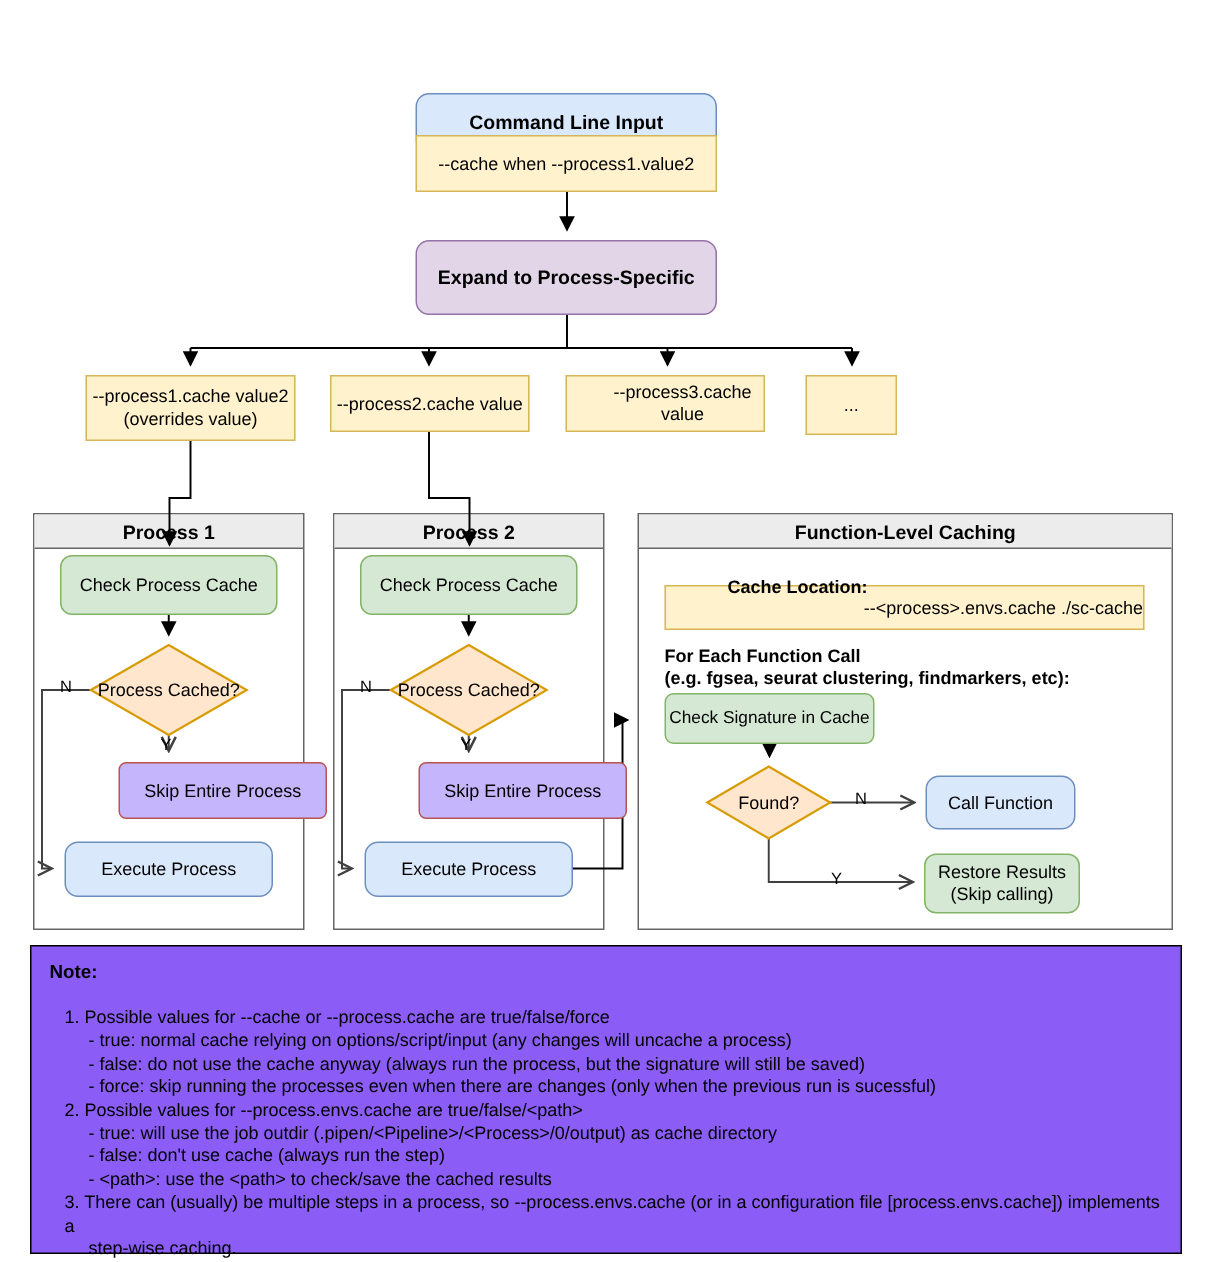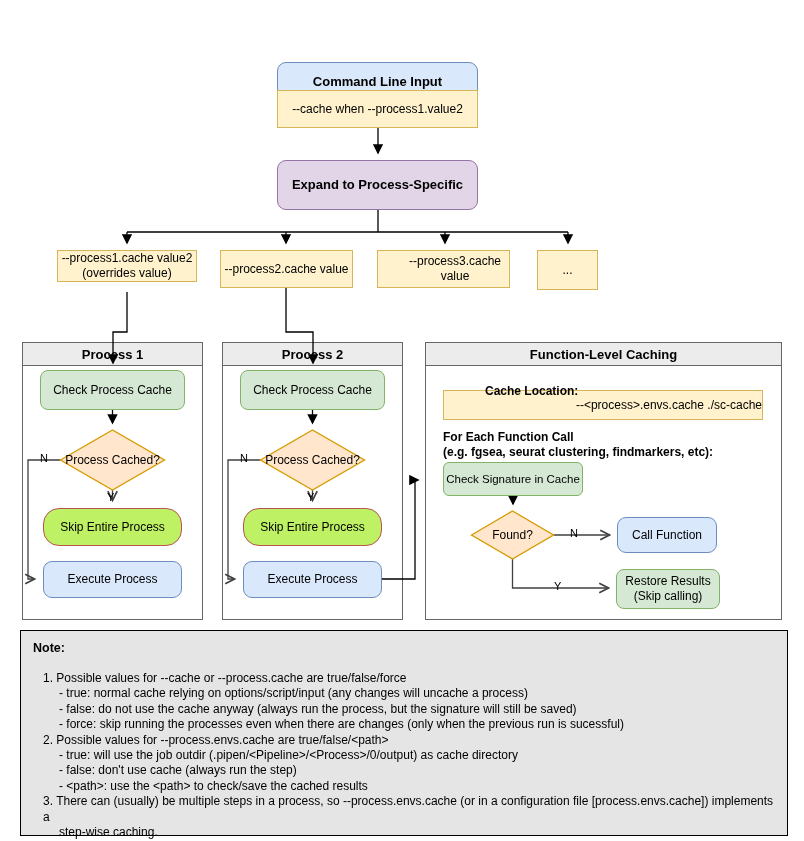--- a/index.html
+++ b/index.html
@@ -7,37 +7,37 @@
   #canvas { position:relative; width:804px; height:841px; background:#fff; overflow:hidden; }
 
   .box { position:absolute; box-sizing:border-box; display:flex; flex-direction:column;
          align-items:center; justify-content:center; text-align:center;
          font-size:12px; line-height:1.25; z-index:2; }
   .bold { font-weight:bold; }
   .blue   { background:#dae8fc; border:1px solid #6c8ebf; border-radius:9px; }
   .yellow { background:#fff2cc; border:1px solid #d6b656; }
   .purple { background:#e1d5e7; border:1px solid #9673a6; border-radius:9px;justify-content:center; }
   .green  { background:#d5e8d4; border:1px solid #82b366; border-radius:8px; }
-  .red    { background:#bef264; border:1px solid #b85450; border-radius:16px; }
+  .red    { background:#c4b5fd; border:1px solid #b85450; border-radius:5px;margin-left:36px; }
 
   .container { position:absolute; box-sizing:border-box; border:1px solid #666;
                background:#fff; z-index:0; }
   .container-header { box-sizing:border-box; height:23px; border-bottom:1px solid #666;
                background:#ececec; display:flex; align-items:center; justify-content:center;
                font-weight:bold; font-size:13px; }
 
   svg.wires { position:absolute; left:0; top:0; z-index:1; }
 
   .floatlabel { position:absolute; font-size:12px; z-index:3; }
   .edge-label { position:absolute; font-size:11px; z-index:3; }
   .dlabel { position:absolute; display:flex; align-items:center; justify-content:center;
             font-size:12px; z-index:3; }
 
   .notebox { position:absolute; left:20px; top:630px; width:768px; height:206px;
-             box-sizing:border-box; border:1px solid #000; background:#e5e5e5;
+             box-sizing:border-box; border:1px solid #000; background:#8b5cf6;
              padding:10px 12px; z-index:2; }
   .note-heading { font-weight:bold; font-size:12.5px; }
   .note-lines { margin-top:16px; font-size:12px; line-height:15.4px; }
   .note-line.ind0 { padding-left:10px; }
   .note-line.ind1 { padding-left:26px; }
 </style>
 </head>
 <body>
 
 <div id="canvas">
@@ -107,21 +107,21 @@
   </div>
 
   <div class="box yellow" style="left:277px; top:90px; width:201px; height:38px;">
     <span>--cache when --process1.value2</span>
   </div>
 
   <div class="box purple bold" style="left:277px; top:160px; width:201px; height:50px; font-size:13px;">
     <span>Expand to Process-Specific</span>
   </div>
 
-  <div class="box yellow" style="left:57px; top:250px; width:140px; height:32px;">
+  <div class="box yellow" style="left:57px; top:250px; width:140px; height:44px;">
     <span>--process1.cache value2</span>
     <span>(overrides value)</span>
   </div>
 
   <div class="box yellow" style="left:220px; top:250px; width:133px; height:38px;">
     <span>--process2.cache value</span>
   </div>
 
   <div class="box yellow" style="left:377px; top:250px; width:133px; height:38px;padding-left:23px;">
     <span>--process3.cache value</span>

